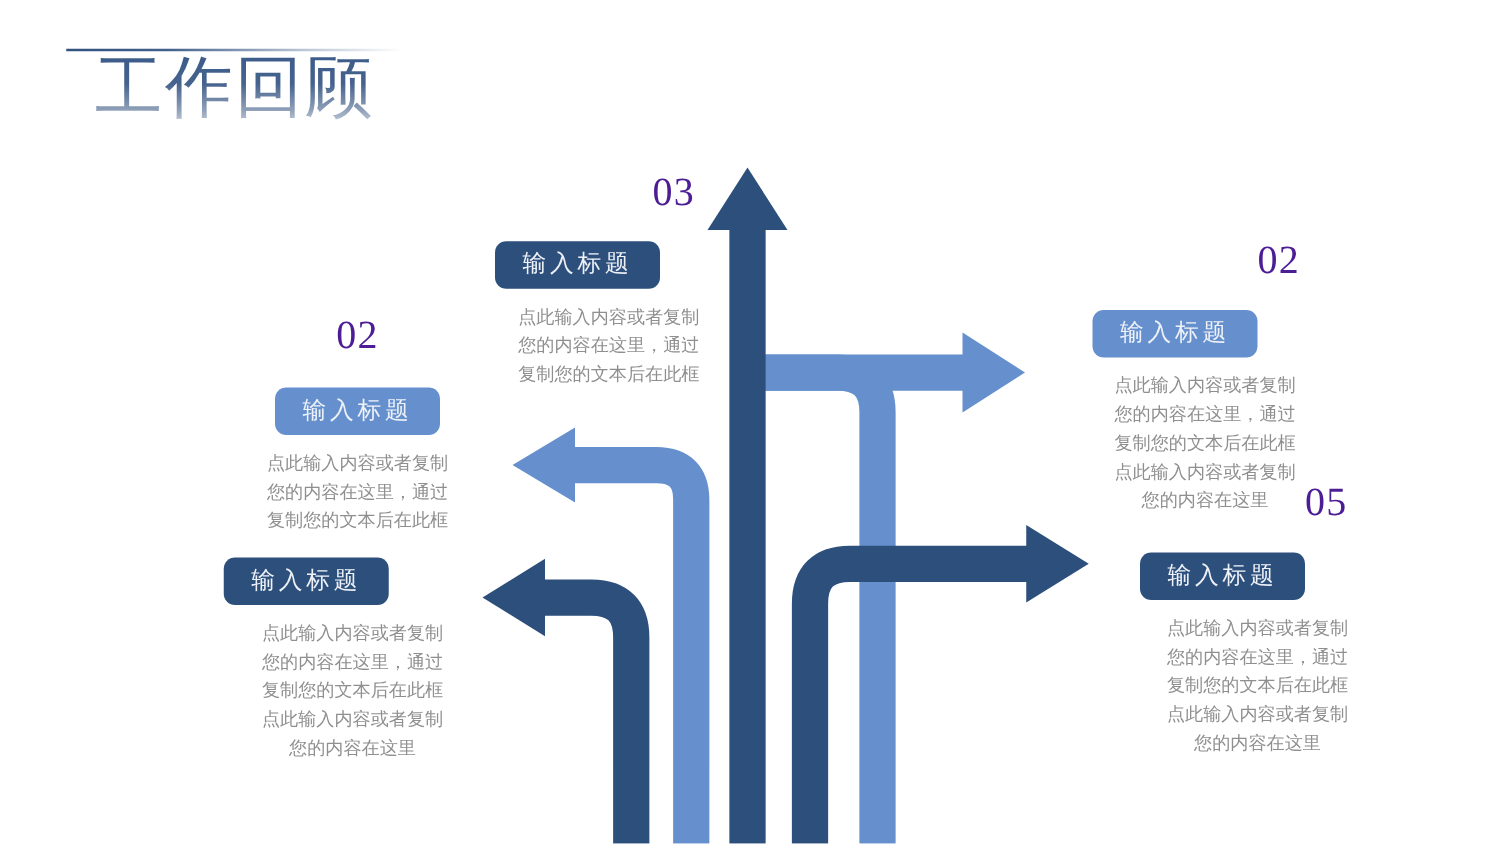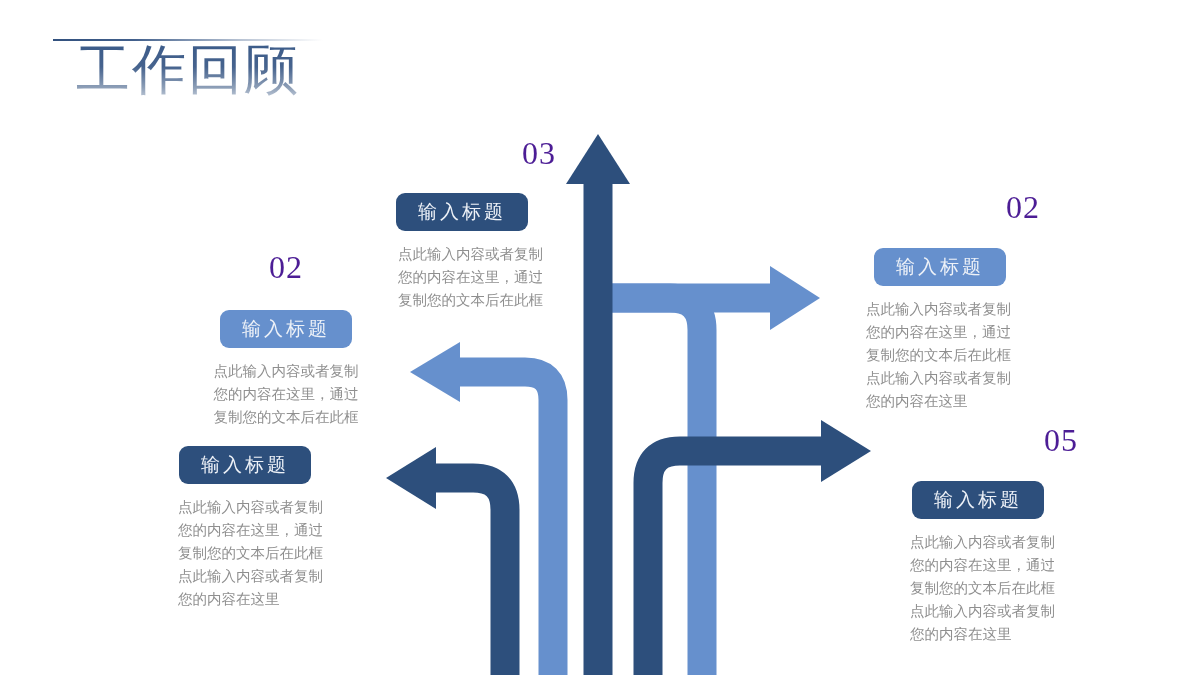--- a/index.html
+++ b/index.html
@@ -66,20 +66,21 @@
     margin-top: 22px;
   }
   .chip.dark { background: #2d4f7c; }
   .chip.light { background: #6690cd; }
   .body {
     font-size: 14.5px;
     line-height: 23px;
     color: #8f8f8f;
     font-family: "Liberation Serif", "DejaVu Serif", serif;
     white-space: pre-line;
+    text-align: center;
   }
 
   
   .align-right { text-align: right; }
   .align-left  { text-align: left; }
   .align-center{ text-align: center; }
 </style>
 </head>
 <body>
 
@@ -156,21 +157,21 @@
     <div style="margin-top:2px; padding-left:12px;">
       <span class="chip light">输入标题</span>
     </div>
     <div class="body" style="margin-top:12px; padding-left:4px;">点此输入内容或者复制
 您的内容在这里，通过
 复制您的文本后在此框
 点此输入内容或者复制
 您的内容在这里</div>
   </div>
 
-  <div class="block align-left" style="left:902px; top:423px; width:200px;">
+  <div class="block align-left" style="left:902px; top:384px; width:200px;">
     <div class="num align-right" style="width:176px;">05</div>
     <div style="margin-top:2px; padding-left:10px;">
       <span class="chip dark">输入标题</span>
     </div>
     <div class="body" style="margin-top:12px; padding-left:8px;">点此输入内容或者复制
 您的内容在这里，通过
 复制您的文本后在此框
 点此输入内容或者复制
 您的内容在这里</div>
   </div>

